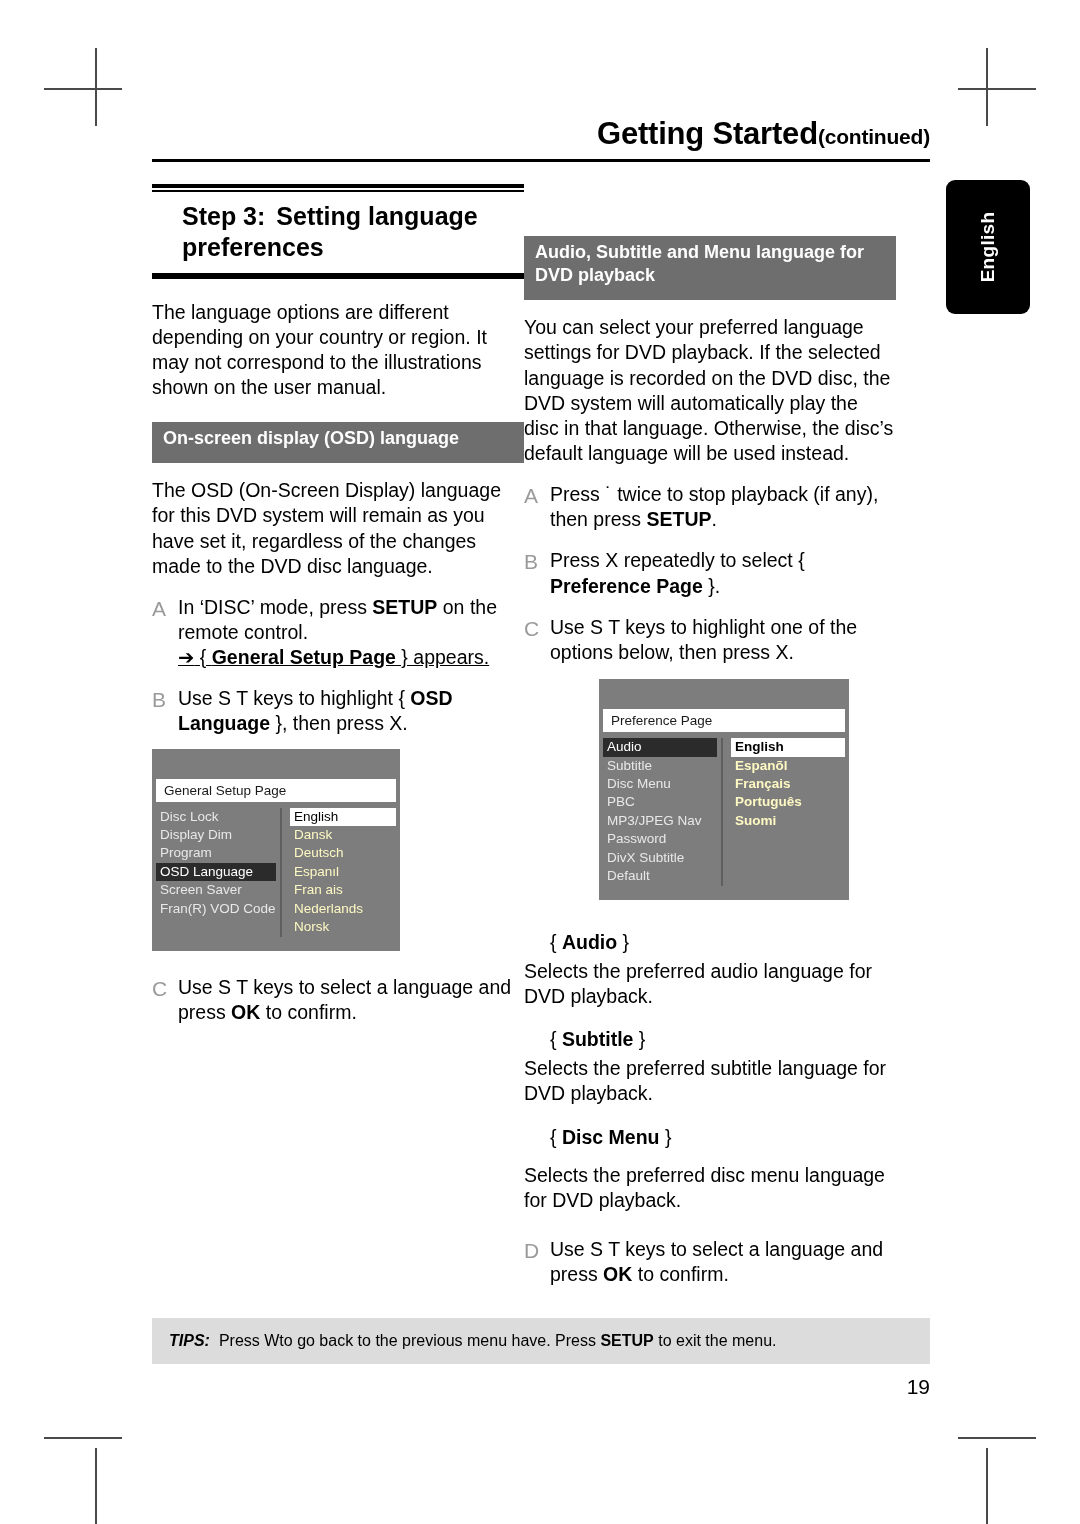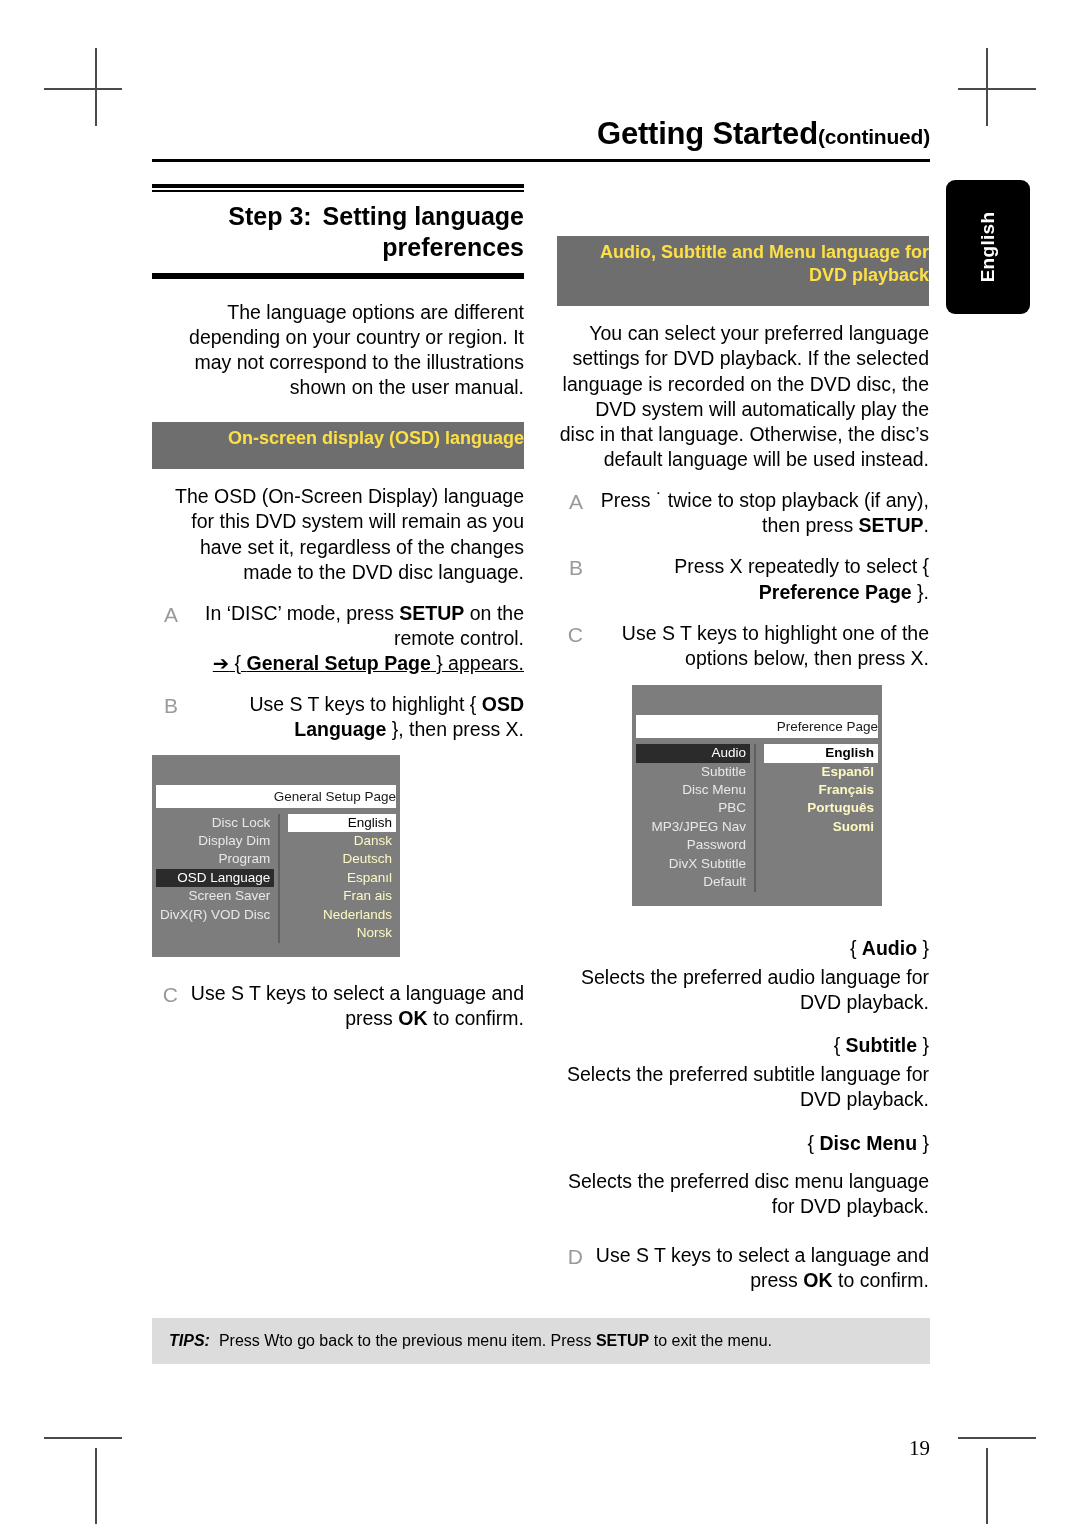--- a/index.html
+++ b/index.html
@@ -47,21 +47,21 @@
   .lang-tab span{
     position:absolute;
     left:50%;top:50%;
     transform:translate(-50%,-50%) rotate(-90deg);
     color:#fff;font-size:19px;font-weight:bold;
     white-space:nowrap;
     letter-spacing:0.3px;
   }
 
   
-  .cols{display:flex;gap:33px;margin-top:22px;text-align:right;}
+  .cols{display:flex;margin-top:22px;}
   .col{width:372px;}
 
   
   .rule-thick{height:4px;background:#000;}
   .rule-thin{height:2px;background:#000;margin-top:2px;}
   .step-title{
     font-size:25px;font-weight:bold;
     line-height:1.22;
     padding:9px 0 9px 30px;
   }
@@ -72,25 +72,25 @@
     line-height:1.29;
     margin:0;
     padding:0;
   }
   .gap-lg{height:21px;}
   .gap-md{height:15px;}
 
   
   .sec-head{
     background:#6e6e6e;
-    color:#fde047;
+    color:#ffffff;
     font-weight:bold;
     font-size:18px;
     line-height:1.26;
-    padding:5px 0 20px 11px;
+    padding:5px 0 14px 11px;
   }
 
   
   .step{display:flex;margin-top:16px;}
   .step .ltr{
     width:26px;flex:0 0 26px;
     font-size:21px;color:#9a9a9a;
     line-height:1.29;
   }
   .step .txt{font-size:19.5px;line-height:1.29;flex:1;}
@@ -156,25 +156,24 @@
     align-items:center;
   }
   .tips-inner{
     font-size:16px;
     padding-left:17px;
     white-space:nowrap;
   }
   .tips-inner .tl{font-weight:bold;font-style:italic;margin-right:9px;text-align:right;}
   .pageno{
     position:absolute;
-    left:152px;top:1436px;
+    left:152px;top:1375px;
     width:778px;
     text-align:right;
     font-size:21px;
-    font-family:Liberation Serif, serif;
   }
 </style>
 </head>
 <body>
 
 <div class="crop h" style="left:44px;top:88px;"></div>
 <div class="crop v" style="left:95px;top:48px;"></div>
 <div class="crop h" style="left:958px;top:88px;"></div>
 <div class="crop v" style="left:986px;top:48px;"></div>
 <div class="crop h" style="left:44px;top:1437px;"></div>
@@ -233,21 +232,21 @@
       <div class="osd" style="width:248px;">
         <div class="osd-top"></div>
         <div class="osd-title">General Setup Page</div>
         <div class="osd-body">
           <div class="osd-left">
             <div class="osd-item">Disc Lock</div>
             <div class="osd-item">Display Dim</div>
             <div class="osd-item">Program</div>
             <div class="osd-item sel">OSD Language</div>
             <div class="osd-item">Screen Saver</div>
-            <div class="osd-item">DivX(R) VOD Disc</div>
+            <div class="osd-item">Fran(R) VOD Code</div>
           </div>
           <div class="osd-right">
             <div class="osd-opt sel">English</div>
             <div class="osd-opt">Dansk</div>
             <div class="osd-opt">Deutsch</div>
             <div class="osd-opt">Espanıl</div>
             <div class="osd-opt">Fran ais</div>
             <div class="osd-opt">Nederlands</div>
             <div class="osd-opt">Norsk</div>
           </div>
@@ -334,17 +333,17 @@
           <span>Use  S T keys to select a language and press </span><b>OK</b><span> to confirm.</span>
         </div>
       </div>
 
     </div>
   </div>
 </div>
 
 <div class="tips">
   <div class="tips-inner">
-    <span class="tl">TIPS:</span><span>Press  Wto go back to the previous menu item.  Press </span><b>SETUP</b><span> to exit the menu.</span>
+    <span class="tl">TIPS:</span><span>Press  Wto go back to the previous menu have.  Press </span><b>SETUP</b><span> to exit the menu.</span>
   </div>
 </div>
 
 <div class="pageno">19</div>
 
 </body></html>

